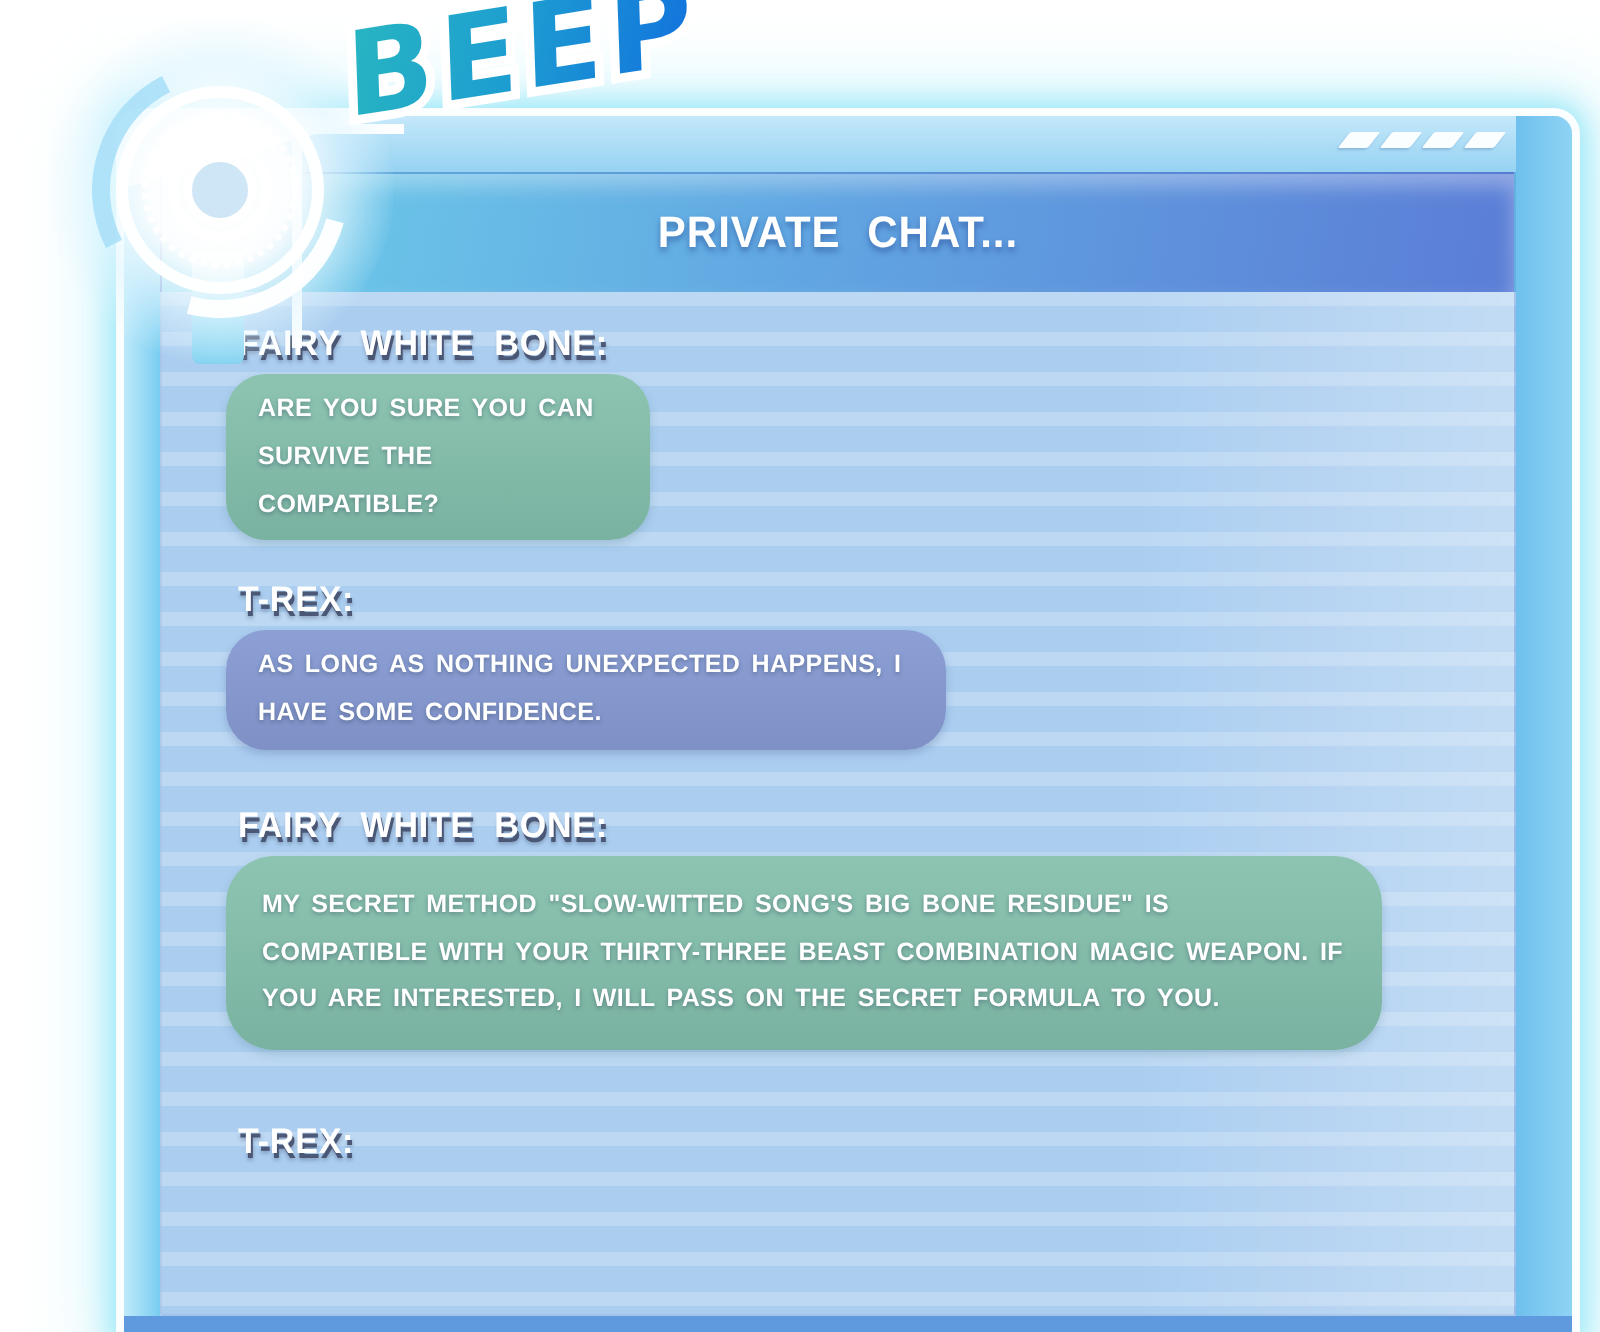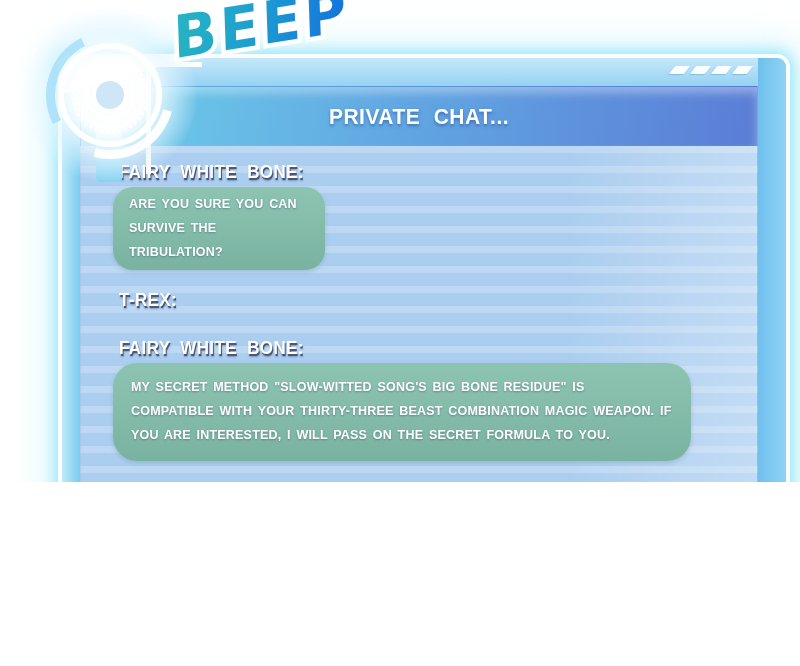--- a/index.html
+++ b/index.html
@@ -1,18 +1,18 @@
 <!DOCTYPE html>
 <html><head>
 <meta charset="utf-8">
 <style>
   * { margin:0; padding:0; box-sizing:border-box; }
   html,body { background:#fff; }
   body { font-family:"Liberation Sans","DejaVu Sans",sans-serif; }
-  .stage { position:relative; width:800px; height:482px; overflow:hidden; background:#fff; }
+  .stage { position:relative; width:800px; height:666px; overflow:hidden; background:#fff; }
 
   
   .chat-window {
     position:absolute; left:62px; top:58px; width:724px; height:608px;
     background:#9ed7f2; border-radius:9px 9px 0 0; z-index:1;
     box-shadow:0 0 0 4px rgba(255,255,255,0.95),
                0 0 14px 7px rgba(140,228,246,0.85),
                0 0 34px 16px rgba(170,238,250,0.45);
   }
   .frame-left  { position:absolute; left:0; top:0; bottom:0; width:18px;
@@ -133,25 +133,26 @@
     </div>
 
     <div class="chat-header">
       <div class="chat-title">PRIVATE CHAT...</div>
     </div>
 
     <div class="chat-content">
 
       <div class="msg-group g1">
         <div class="sender-label">FAIRY WHITE BONE:</div>
-        <div class="bubble green b1">ARE YOU SURE YOU CAN SURVIVE THE TRIBULATION?</div>
+        <div class="bubble green b1">ARE YOU SURE YOU CAN SURVIVE THE COMPATIBLE?</div>
       </div>
 
       <div class="msg-group g2">
         <div class="sender-label">T-REX:</div>
+        <div class="bubble purple b2">AS LONG AS NOTHING UNEXPECTED HAPPENS, I HAVE SOME CONFIDENCE.</div>
       </div>
 
       <div class="msg-group g3">
         <div class="sender-label">FAIRY WHITE BONE:</div>
         <div class="bubble green b3">MY SECRET METHOD "SLOW-WITTED SONG'S BIG BONE RESIDUE" IS COMPATIBLE WITH YOUR THIRTY-THREE BEAST COMBINATION MAGIC WEAPON. IF YOU ARE INTERESTED, I WILL PASS ON THE SECRET FORMULA TO YOU.</div>
       </div>
 
       <div class="msg-group g4">
         <div class="sender-label">T-REX:</div>
       </div>

